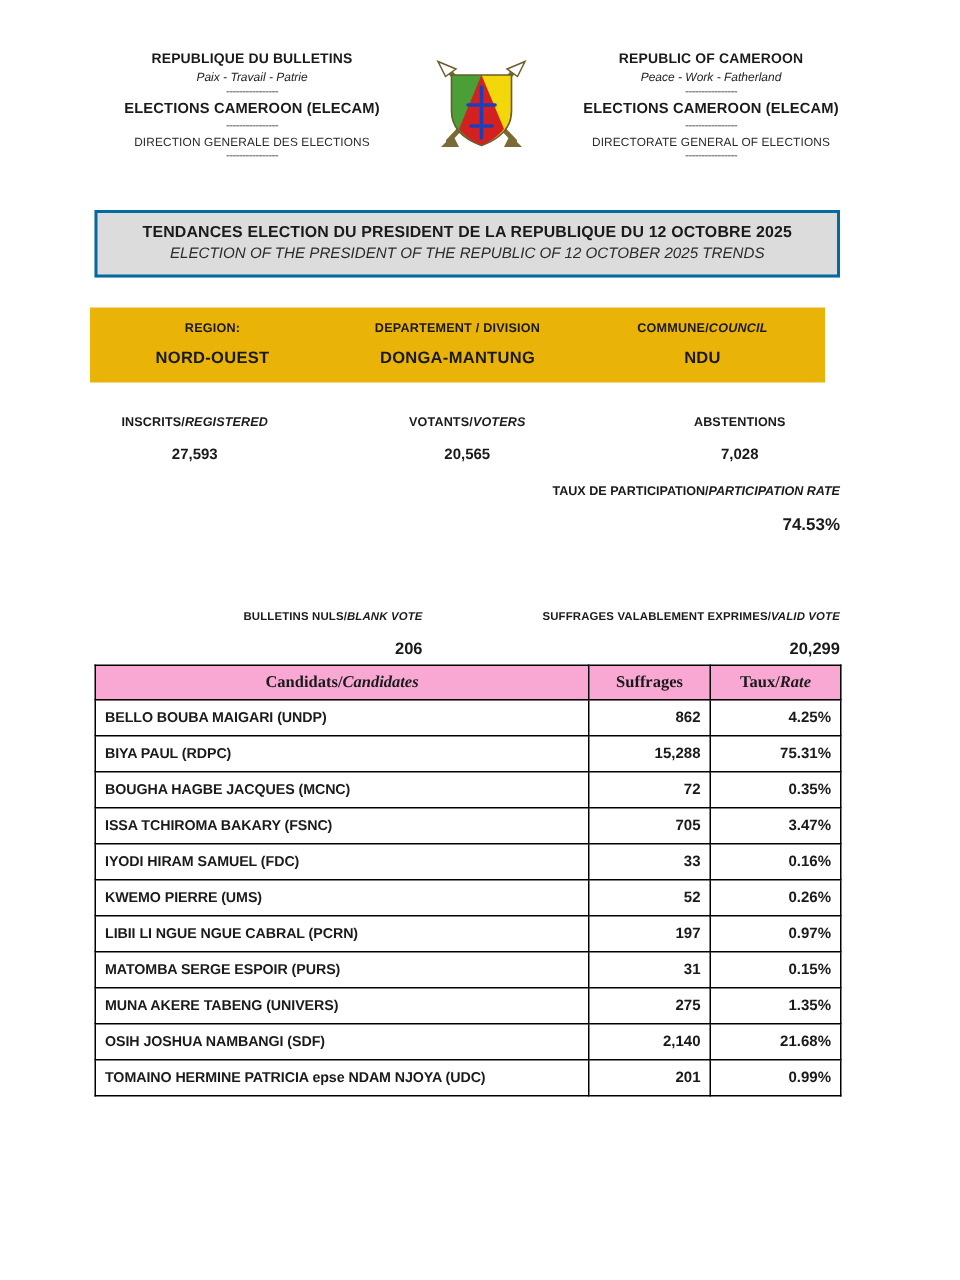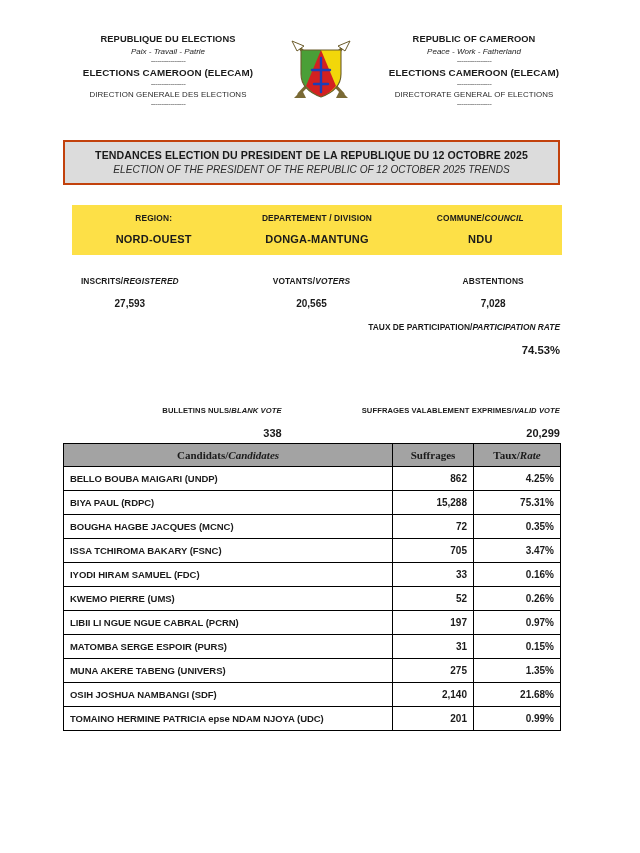--- a/index.html
+++ b/index.html
@@ -66,46 +66,46 @@
     flex: 0 0 auto;
   }
 
   
   .title-box {
     position: absolute;
     left: 63px;
     top: 140px;
     width: 497px;
     box-sizing: border-box;
-    border: 2px solid #c2410c;
+    border: 2px solid #0369a1;
     background: #dcdcdc;
     text-align: center;
     padding: 7px 4px 8px 4px;
   }
   .title-fr {
     font-size: 10.6px;
     font-weight: bold;
     letter-spacing: 0.1px;
   }
   .title-en {
     font-size: 10.1px;
     font-style: italic;
     font-weight: 500;
     margin-top: 3px;
     color: #2b2b2b;
   }
 
   
   .loc-band {
     position: absolute;
-    left: 72px;
+    left: 60px;
     top: 205px;
     width: 490px;
     height: 50px;
-    background: #fde047;
+    background: #eab308;
     display: flex;
   }
   .loc-cell {
     flex: 1;
     text-align: center;
     padding-top: 8px;
     box-sizing: border-box;
   }
   .loc-label {
     font-size: 8.4px;
@@ -199,21 +199,21 @@
     border: 1.6px solid #000;
   }
   table.results th,
   table.results td {
     border: 1px solid #000;
     padding: 0 6px;
     height: 24px;
     box-sizing: border-box;
   }
   table.results thead th {
-    background: #a3a3a3;
+    background: #f9a8d4;
     font-family: "Liberation Serif", serif;
     font-size: 11px;
     font-weight: bold;
     text-align: center;
     height: 23px;
   }
   table.results thead th .ital { font-style: italic; }
   col.c-name  { width: 329px; }
   col.c-votes { width: 81px; }
   col.c-rate  { width: 87px; }
@@ -232,21 +232,21 @@
     text-align: right;
     padding-right: 9px;
   }
 </style>
 </head>
 <body>
 
 <div class="doc-header">
 
   <div class="hdr-col">
-    <div class="hdr-l1">REPUBLIQUE DU ELECTIONS</div>
+    <div class="hdr-l1">REPUBLIQUE DU BULLETINS</div>
     <div class="hdr-l2">Paix - Travail - Patrie</div>
     <div class="hdr-rule">----------------</div>
     <div class="hdr-l3">ELECTIONS CAMEROON  (ELECAM)</div>
     <div class="hdr-rule">----------------</div>
     <div class="hdr-l4">DIRECTION GENERALE DES ELECTIONS</div>
     <div class="hdr-rule">----------------</div>
   </div>
 
   <svg class="emblem" viewBox="0 0 66 72">
 
@@ -320,21 +320,21 @@
 </div>
 
 <div class="participation">
   <div class="part-label"><span>TAUX DE PARTICIPATION/</span><span class="ital">PARTICIPATION RATE</span></div>
   <div class="part-value">74.53%</div>
 </div>
 
 <div class="votes-row">
   <div class="vote-cell blank">
     <div class="vote-label"><span>BULLETINS NULS/</span><span class="ital">BLANK VOTE</span></div>
-    <div class="vote-value">338</div>
+    <div class="vote-value">206</div>
   </div>
   <div class="vote-cell valid">
     <div class="vote-label"><span>SUFFRAGES VALABLEMENT EXPRIMES/</span><span class="ital">VALID VOTE</span></div>
     <div class="vote-value">20,299</div>
   </div>
 </div>
 
 <div class="results-wrap">
   <table class="results">
     <colgroup>

